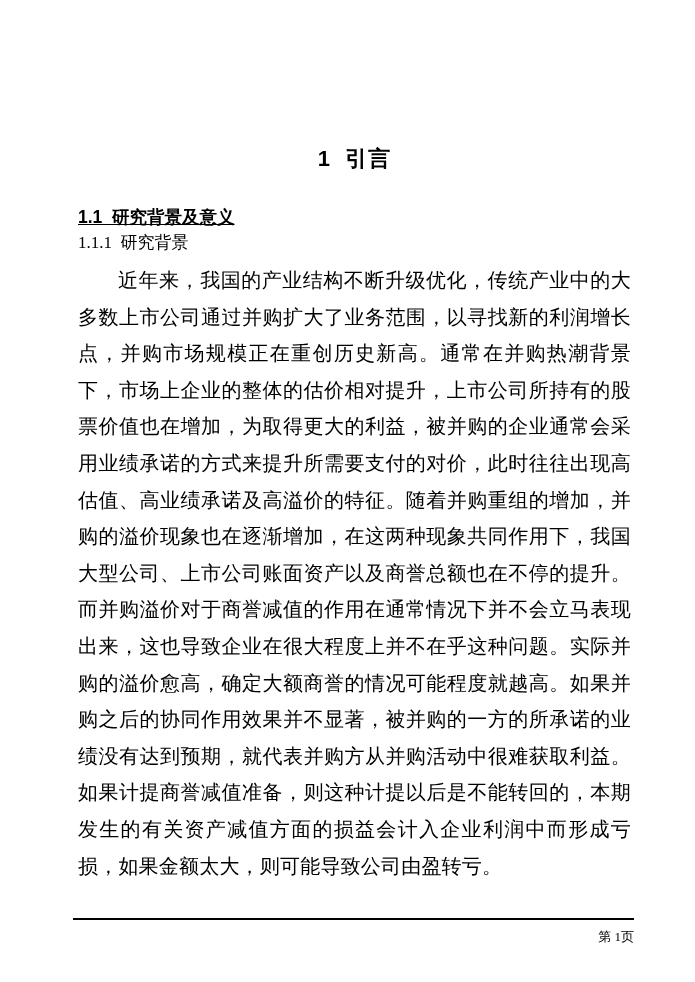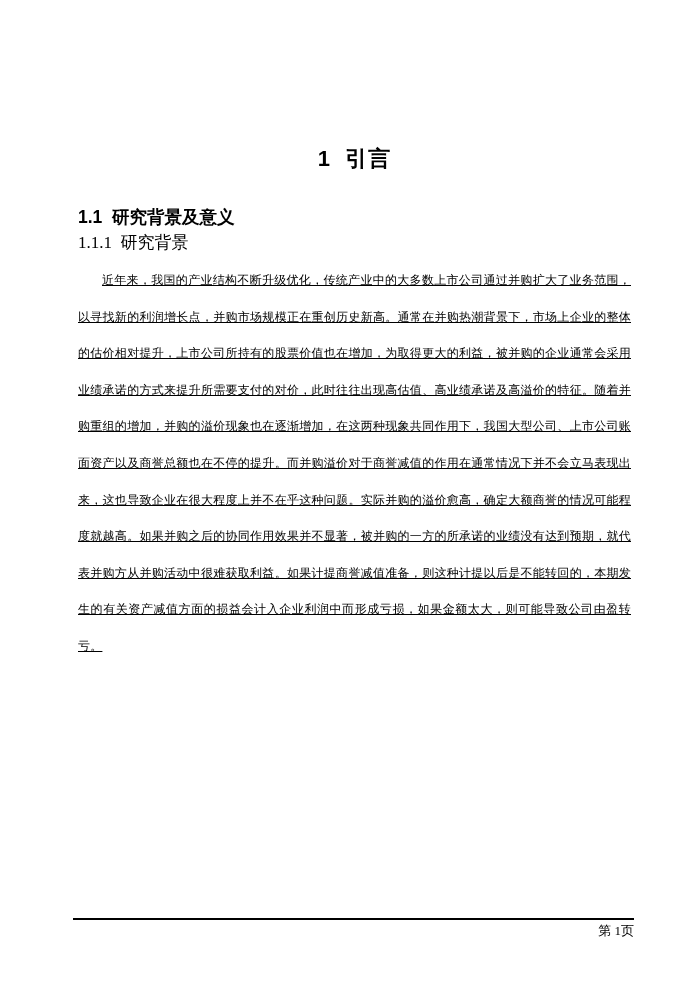--- a/index.html
+++ b/index.html
@@ -32,48 +32,48 @@
     letter-spacing: 1px;
     white-space: pre-wrap;
   }
   .section-heading {
     margin-top: 31px;
     font-family: "Liberation Sans", sans-serif;
     font-weight: bold;
     font-size: 17.5px;
     line-height: 25px;
     white-space: pre-wrap;
+    text-decoration: underline;
   }
   .subsection-heading {
     font-family: "Liberation Serif", serif;
     font-weight: normal;
     font-size: 17px;
     line-height: 25px;
     white-space: pre-wrap;
   }
   .body-text {
     margin-top: 7px;
-    font-size: 12px;
+    font-size: 20px;
     line-height: 36.6px;
     letter-spacing: 0.2px;
-    text-decoration: underline;
   }
   .body-par {
     margin: 0;
     text-indent: 2em;
     text-align: justify;
     text-justify: inter-ideograph;
   }
   .footer {
     position: absolute;
     left: 73px;
     right: 61px;
     top: 918px;
     border-top: 2px solid #000000;
-    padding-top: 2px;
+    padding-top: 8px;
     text-align: right;
     font-size: 13px;
     line-height: 18px;
   }
 </style>
 </head>
 <body>
 
 <div class="page">
   <div class="content">

